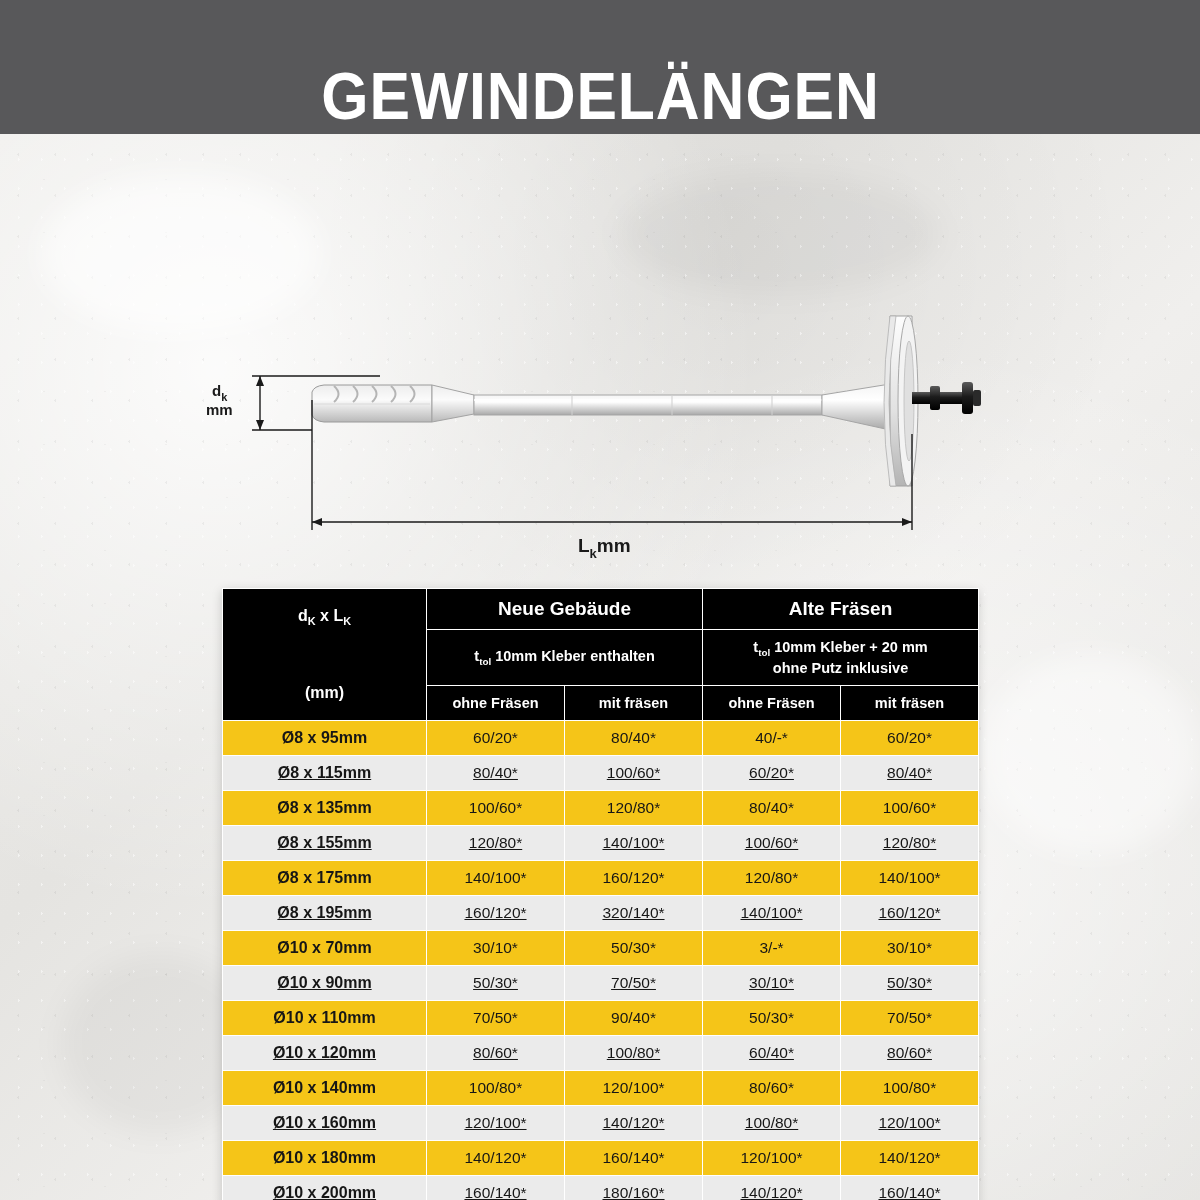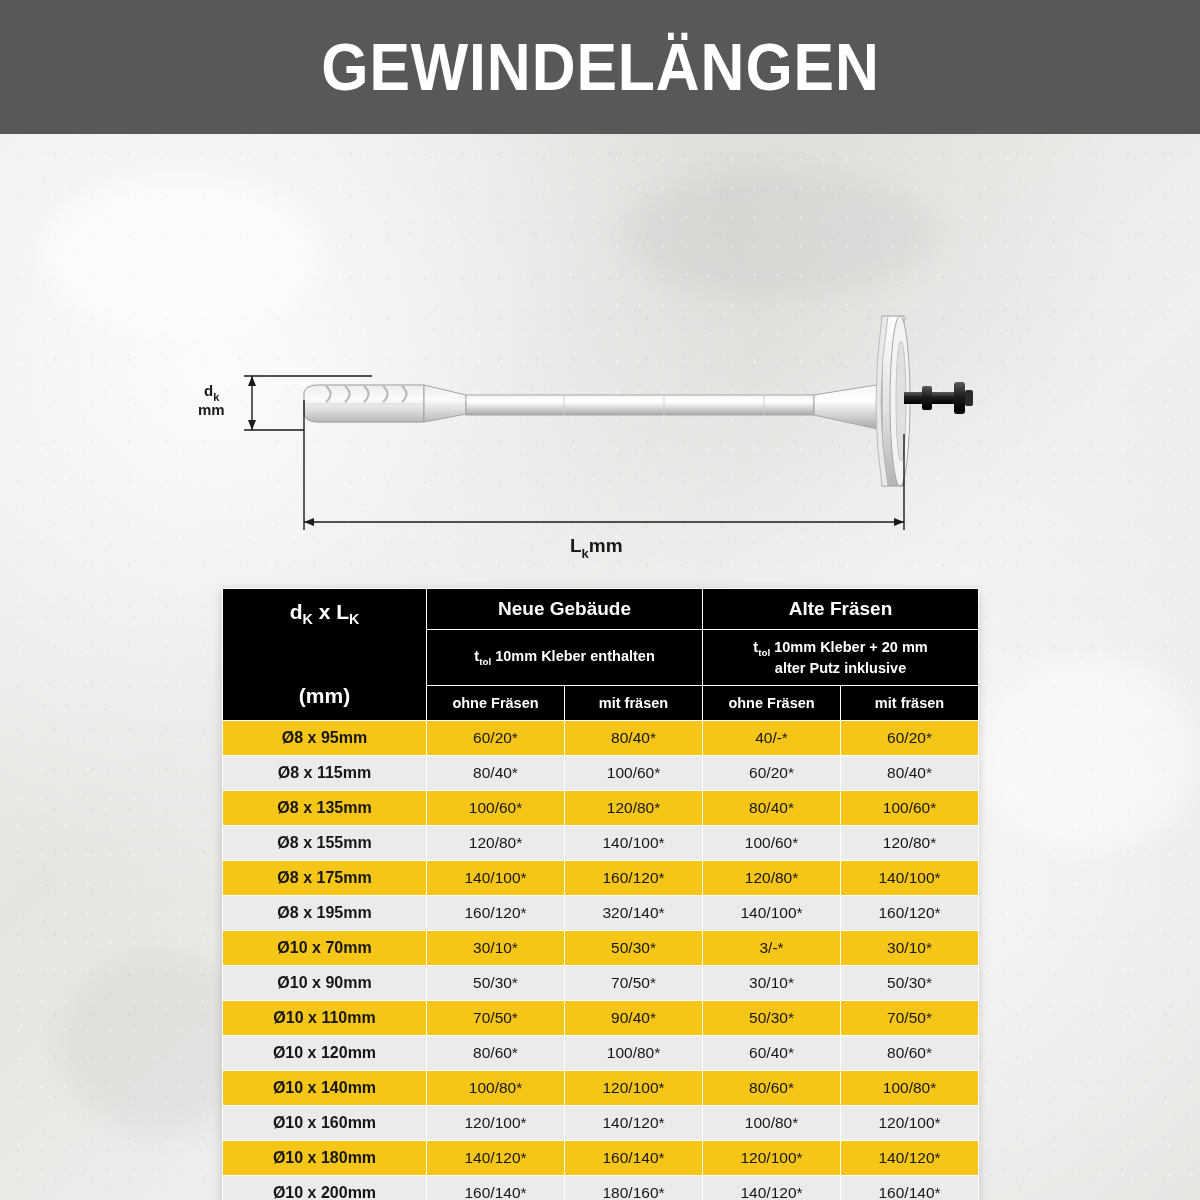--- a/index.html
+++ b/index.html
@@ -12,21 +12,21 @@
     overflow: hidden;
     position: relative;
   }
 
   
   .header {
     width: 1200px;
     height: 134px;
     background: #58585a;
     display: flex;
-    align-items: center;
+    align-items: flex-end;
     justify-content: center;
   }
   .header-title {
     color: #ffffff;
     font-size: 66px;
     font-weight: bold;
     letter-spacing: 1px;
     text-transform: uppercase;
     font-family: "Liberation Sans", sans-serif;
     transform: scaleX(0.92);
@@ -55,21 +55,21 @@
     pointer-events: none;
   }
   .smudge {
     position: absolute;
     border-radius: 50%;
     filter: blur(14px);
     pointer-events: none;
   }
 
   
-  .drawing { position: absolute; left: 4px; top: 0; width: 1040px; height: 450px; }
+  .drawing { position: absolute; left: 12px; top: 0; width: 1040px; height: 450px; }
 
   
   .table-wrap {
     position: absolute;
     left: 222px;
     top: 454px;
     width: 756px;
     box-shadow: 0 3px 10px rgba(0,0,0,0.18);
   }
   table.spec {
@@ -85,32 +85,32 @@
   thead th {
     background: #000000;
     color: #ffffff;
     font-size: 19px;
     font-weight: bold;
     padding: 8px 4px;
     line-height: 1.25;
   }
   thead th.hdr-left {
     width: 204px;
-    font-size: 21px;
+    font-size: 16px;
   }
   thead th.sub {
     font-size: 14.5px;
   }
   tbody td {
     font-size: 15.5px;
     padding: 8px 4px;
     color: #161616;
   }
   tbody tr.odd td { background: #f5c518; }
-  tbody tr.even td { background: #ebebeb; }
+  tbody tr.even td { background: #ebebeb; text-decoration: underline; }
   tbody td.size {
     font-weight: bold;
     font-size: 16px;
     margin-top: 20px;
   }
   sub { font-size: 0.68em; }
 
   .dim-label {
     font-family: "Liberation Sans", sans-serif;
     font-size: 19px;
@@ -245,21 +245,21 @@
           </th>
           <th colspan="2">Neue Gebäude</th>
           <th colspan="2">Alte Fräsen</th>
         </tr>
         <tr>
           <th class="sub" colspan="2">
             <span>t</span><sub>tol</sub><span> 10mm Kleber enthalten</span>
           </th>
           <th class="sub" colspan="2">
             <span>t</span><sub>tol</sub><span> 10mm Kleber + 20 mm</span><br>
-            <span>alter Putz inklusive</span>
+            <span>ohne Putz inklusive</span>
           </th>
         </tr>
         <tr>
           <th class="sub">ohne Fräsen</th>
           <th class="sub">mit fräsen</th>
           <th class="sub">ohne Fräsen</th>
           <th class="sub">mit fräsen</th>
         </tr>
       </thead>
       <tbody id="spec-body">

